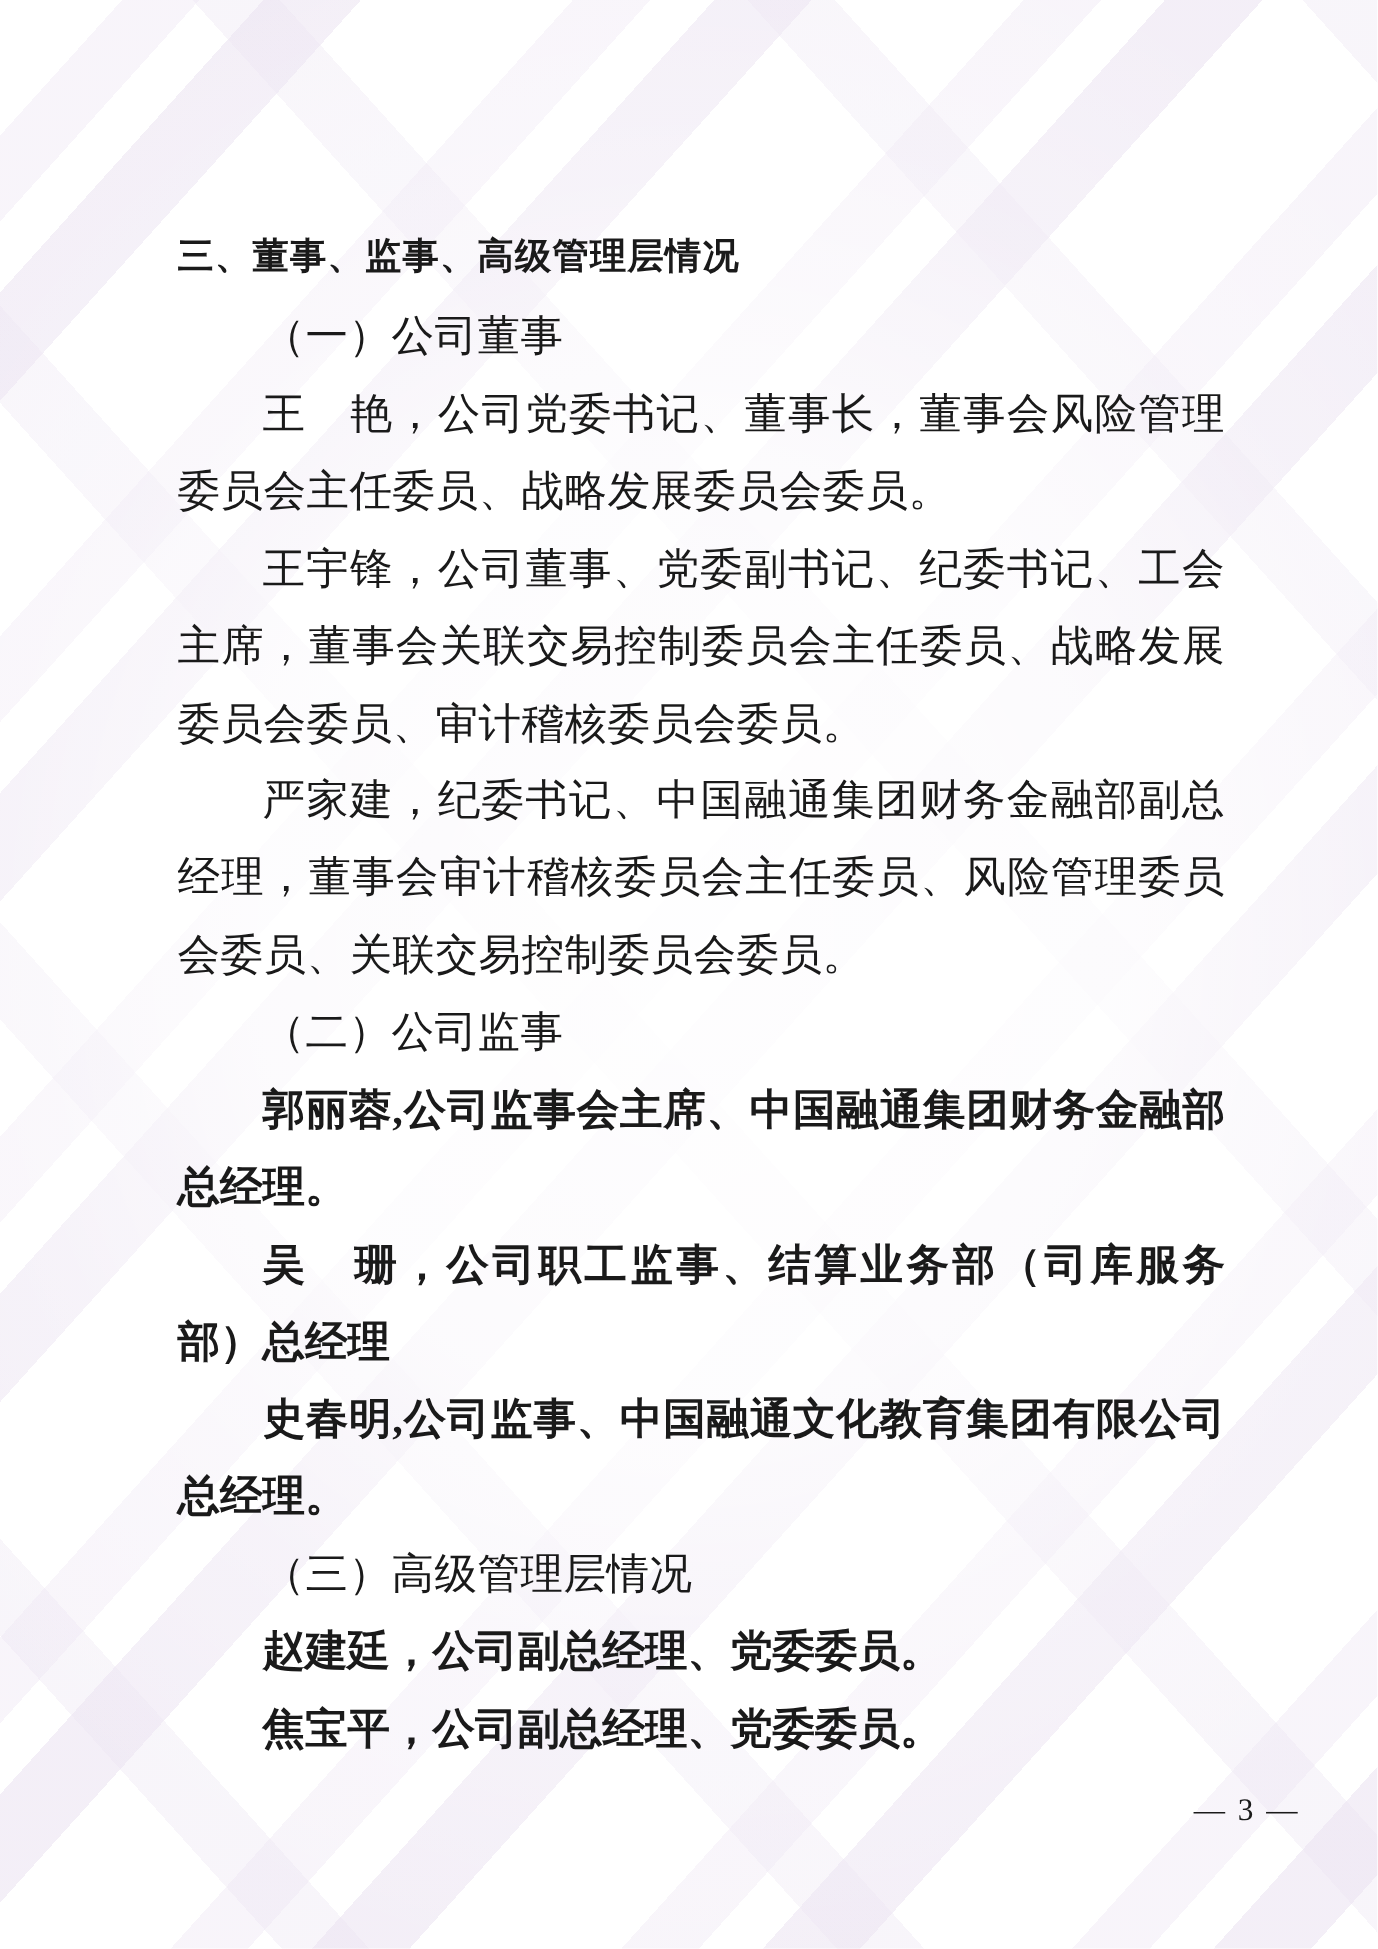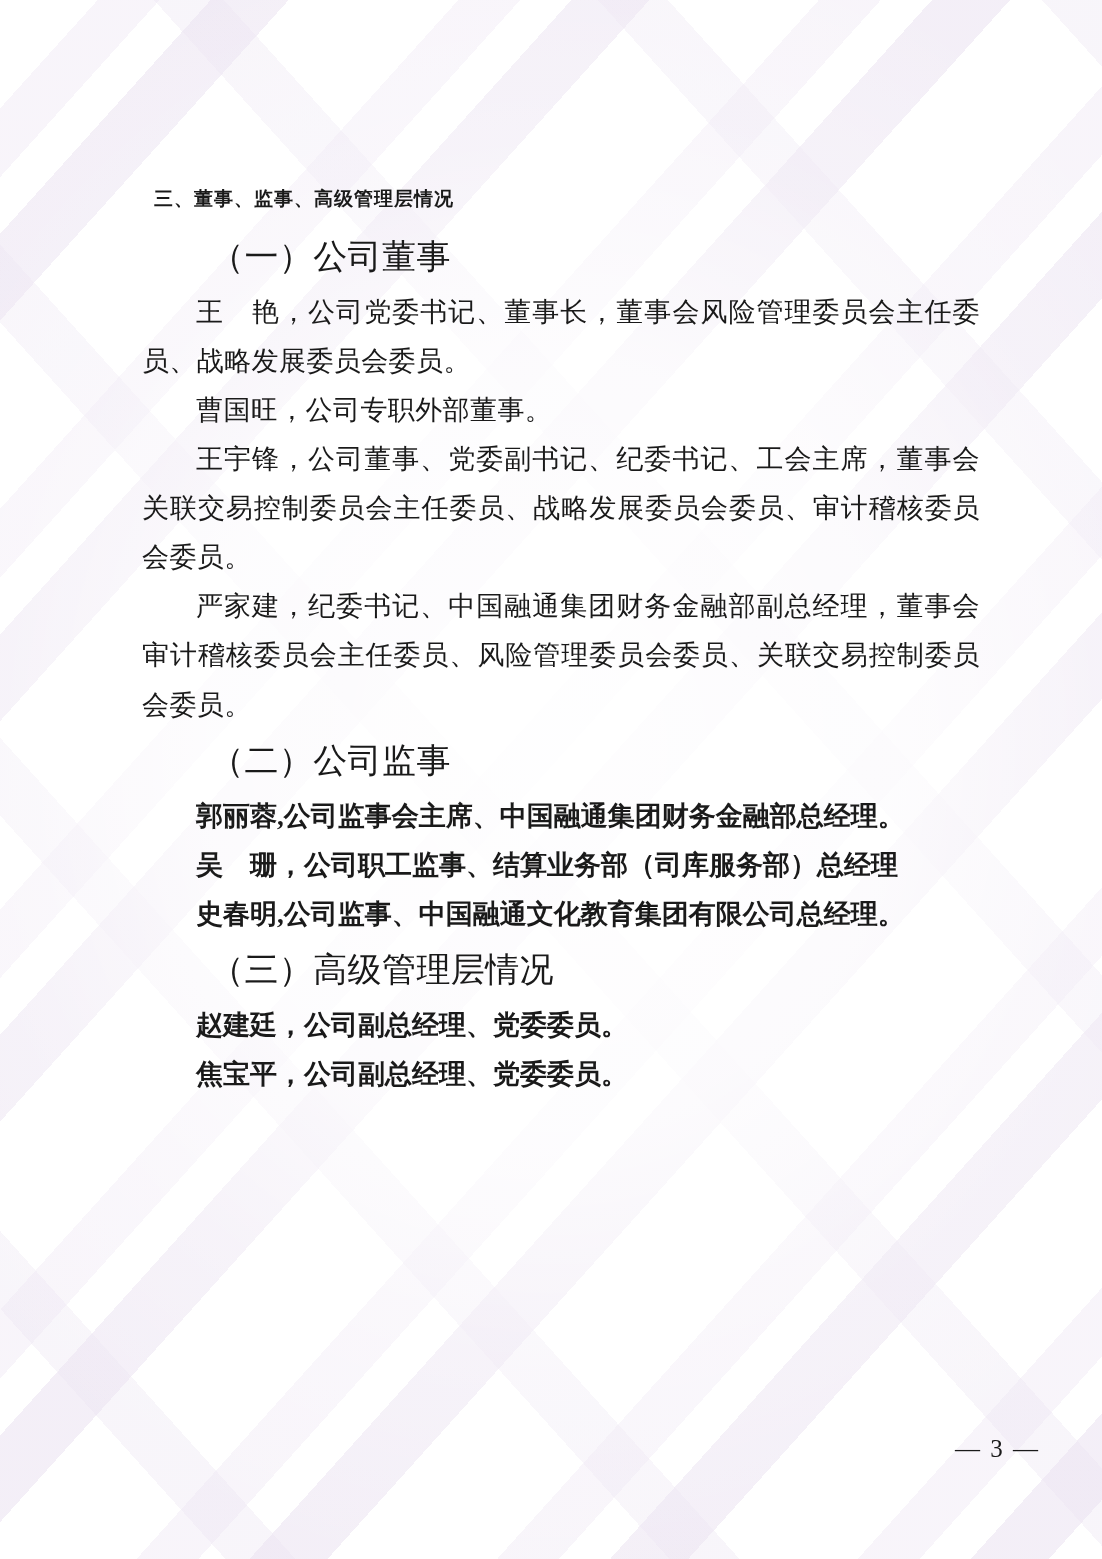--- a/index.html
+++ b/index.html
@@ -69,30 +69,30 @@
   
   .content {
     position: absolute;
     left: 142px;
     top: 186px;
     width: 838px;
     color: #1a1a1a;
   }
 
   h1.section-title {
-    font-size: 19px;
+    font-size: 29px;
     font-weight: bold;
     letter-spacing: 1px;
-    margin: 0 0 14px 12px;
+    margin: 0 0 14px 0;
     line-height: 1.35;
     font-family: "Liberation Serif", "DejaVu Serif", serif;
   }
 
   p.para {
-    font-size: 27px;
+    font-size: 34px;
     line-height: 1.82;
     margin: 0;
     text-indent: 2em;
     letter-spacing: 0.4px;
     text-align: justify;
     text-justify: inter-ideograph;
   }
   p.para.tight {
     letter-spacing: 0px;
     text-indent: 2em;
@@ -125,21 +125,20 @@
   <div class="wm"></div>
   <div class="wm2"></div>
   <div class="wm-fade"></div>
 
   <div class="content">
 
     <h1 class="section-title">三、董事、监事、高级管理层情况</h1>
 
     <p class="sub-head">（一）公司董事</p>
     <p class="para">王　艳，公司党委书记、董事长，董事会风险管理委员会主任委员、战略发展委员会委员。</p>
-    <p class="para">曹国旺，公司专职外部董事。</p>
     <p class="para">王宇锋，公司董事、党委副书记、纪委书记、工会主席，董事会关联交易控制委员会主任委员、战略发展委员会委员、审计稽核委员会委员。</p>
     <p class="para">严家建，纪委书记、中国融通集团财务金融部副总经理，董事会审计稽核委员会主任委员、风险管理委员会委员、关联交易控制委员会委员。</p>
 
     <p class="sub-head">（二）公司监事</p>
     <p class="para tight">郭丽蓉,公司监事会主席、中国融通集团财务金融部总经理。</p>
     <p class="para tight">吴　珊，公司职工监事、结算业务部（司库服务部）总经理</p>
     <p class="para tight">史春明,公司监事、中国融通文化教育集团有限公司总经理。</p>
 
     <p class="sub-head">（三）高级管理层情况</p>
     <p class="para tight">赵建廷，公司副总经理、党委委员。</p>

